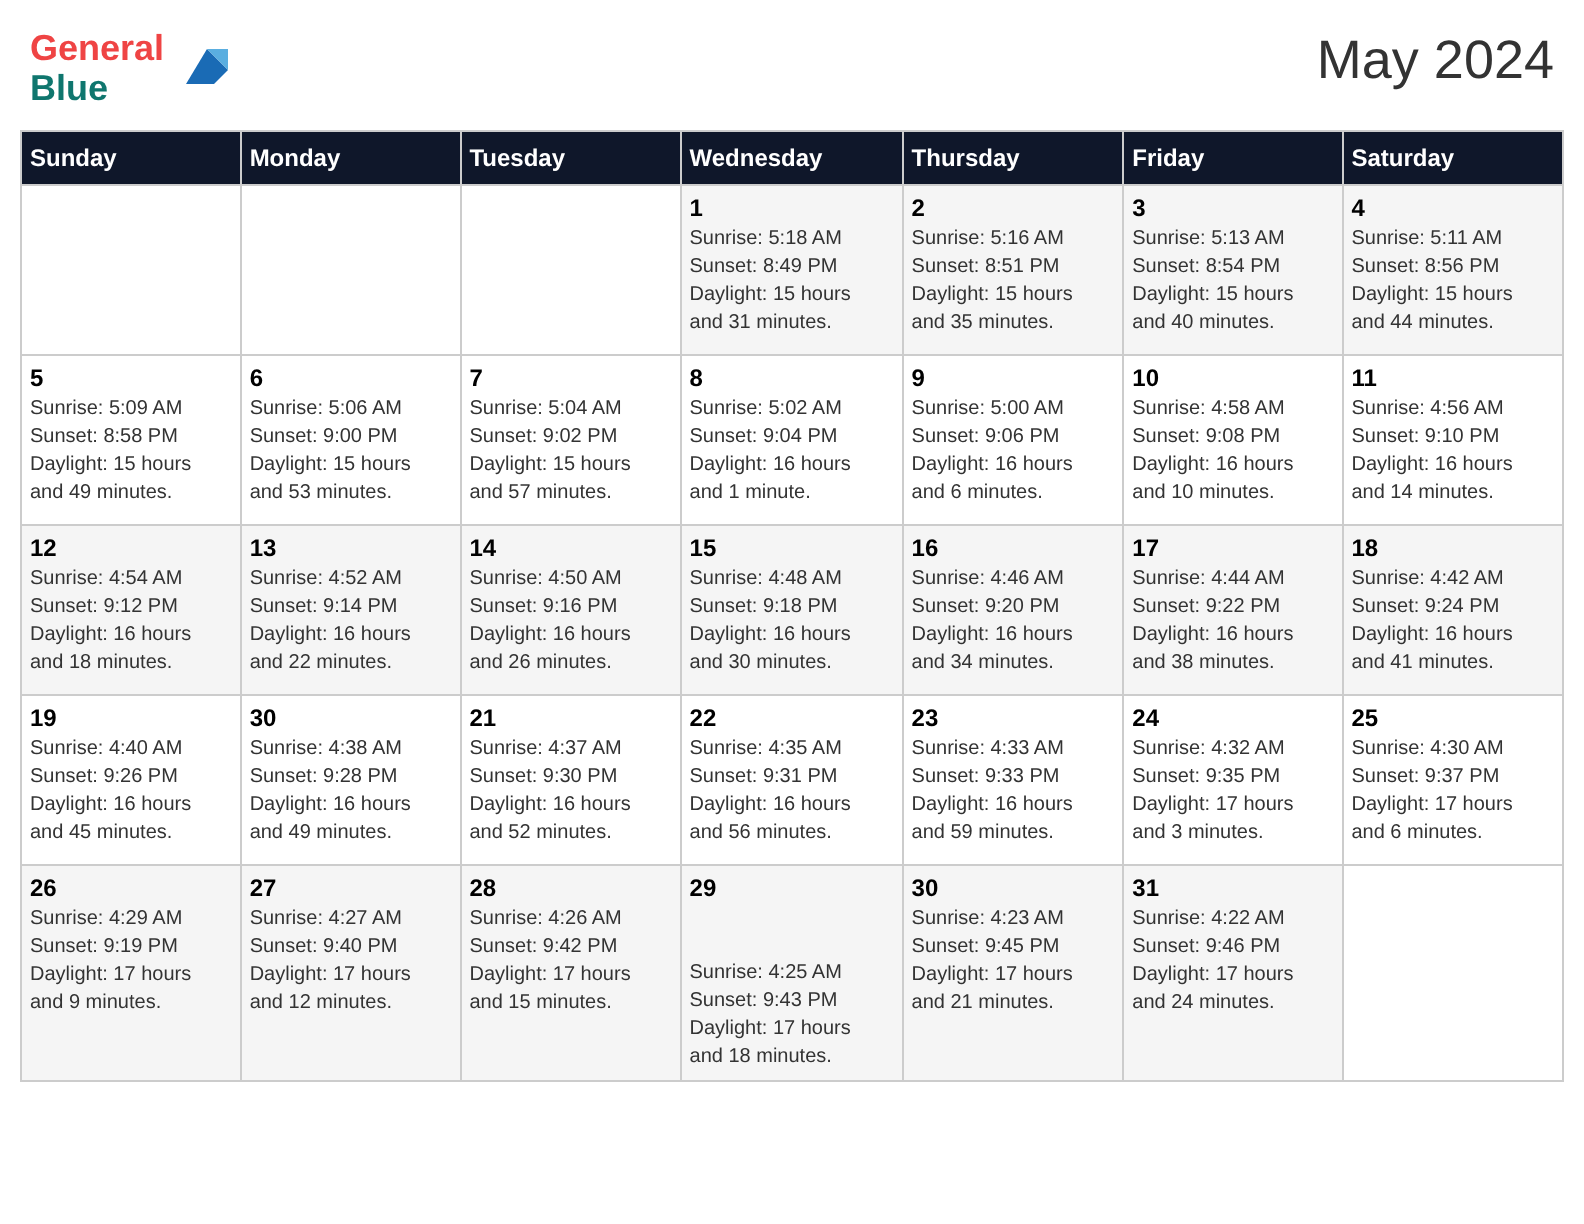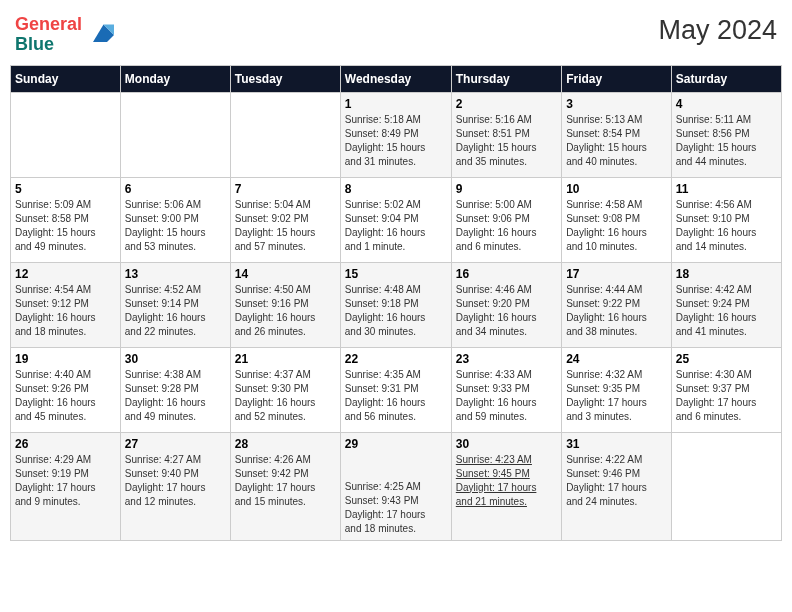--- a/index.html
+++ b/index.html
@@ -335,21 +335,21 @@
         </td>
         <td>
           <span class="day-num">29</span>
           <div class="day-info" style="white-space: pre-line; margin-top: 29px;">Sunrise: 4:25 AM
 Sunset: 9:43 PM
 Daylight: 17 hours
 and 18 minutes.</div>
         </td>
         <td>
           <span class="day-num">30</span>
-          <div class="day-info" style="white-space: pre-line; text-decoration: underline;">Sunrise: 4:23 AM
+          <div class="day-info" style="white-space: pre-line;">Sunrise: 4:23 AM
 Sunset: 9:45 PM
 Daylight: 17 hours
 and 21 minutes.</div>
         </td>
         <td>
           <span class="day-num">31</span>
           <div class="day-info" style="white-space: pre-line;">Sunrise: 4:22 AM
 Sunset: 9:46 PM
 Daylight: 17 hours
 and 24 minutes.</div>

